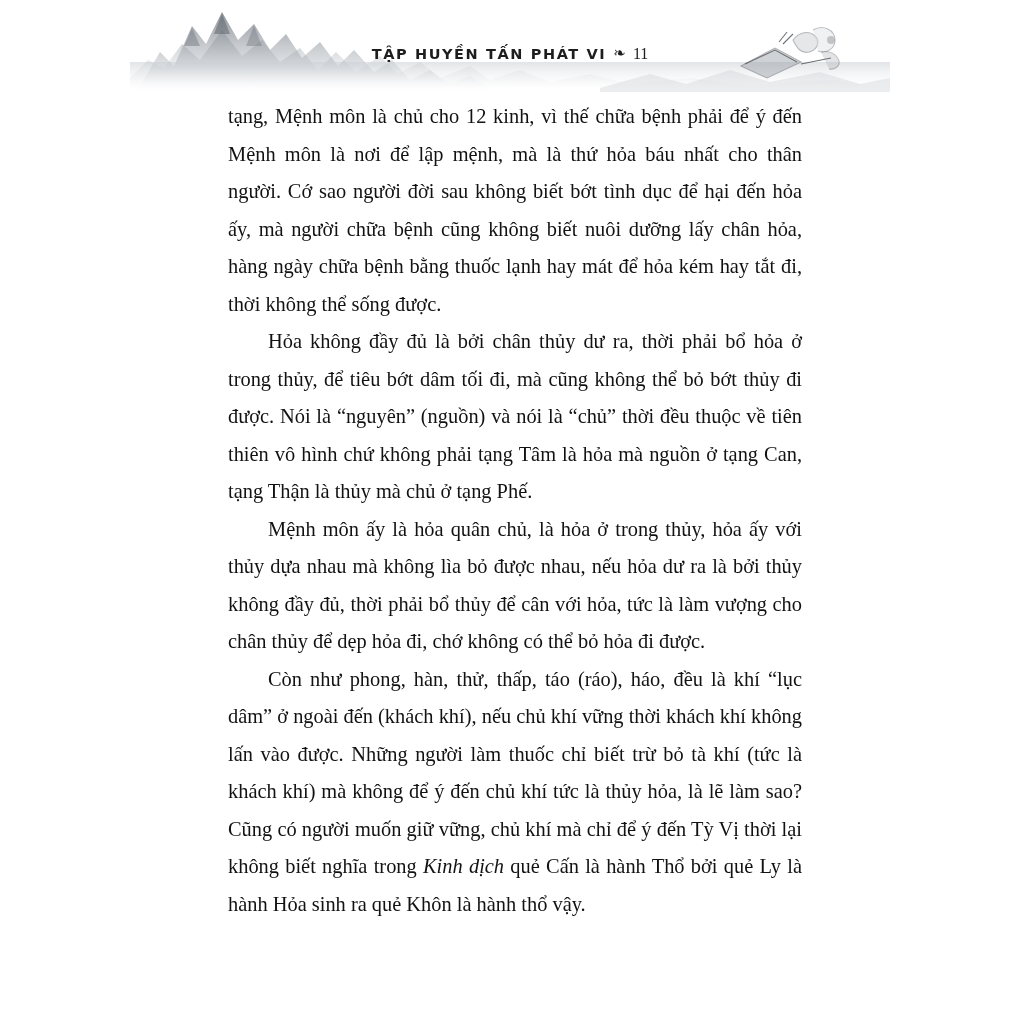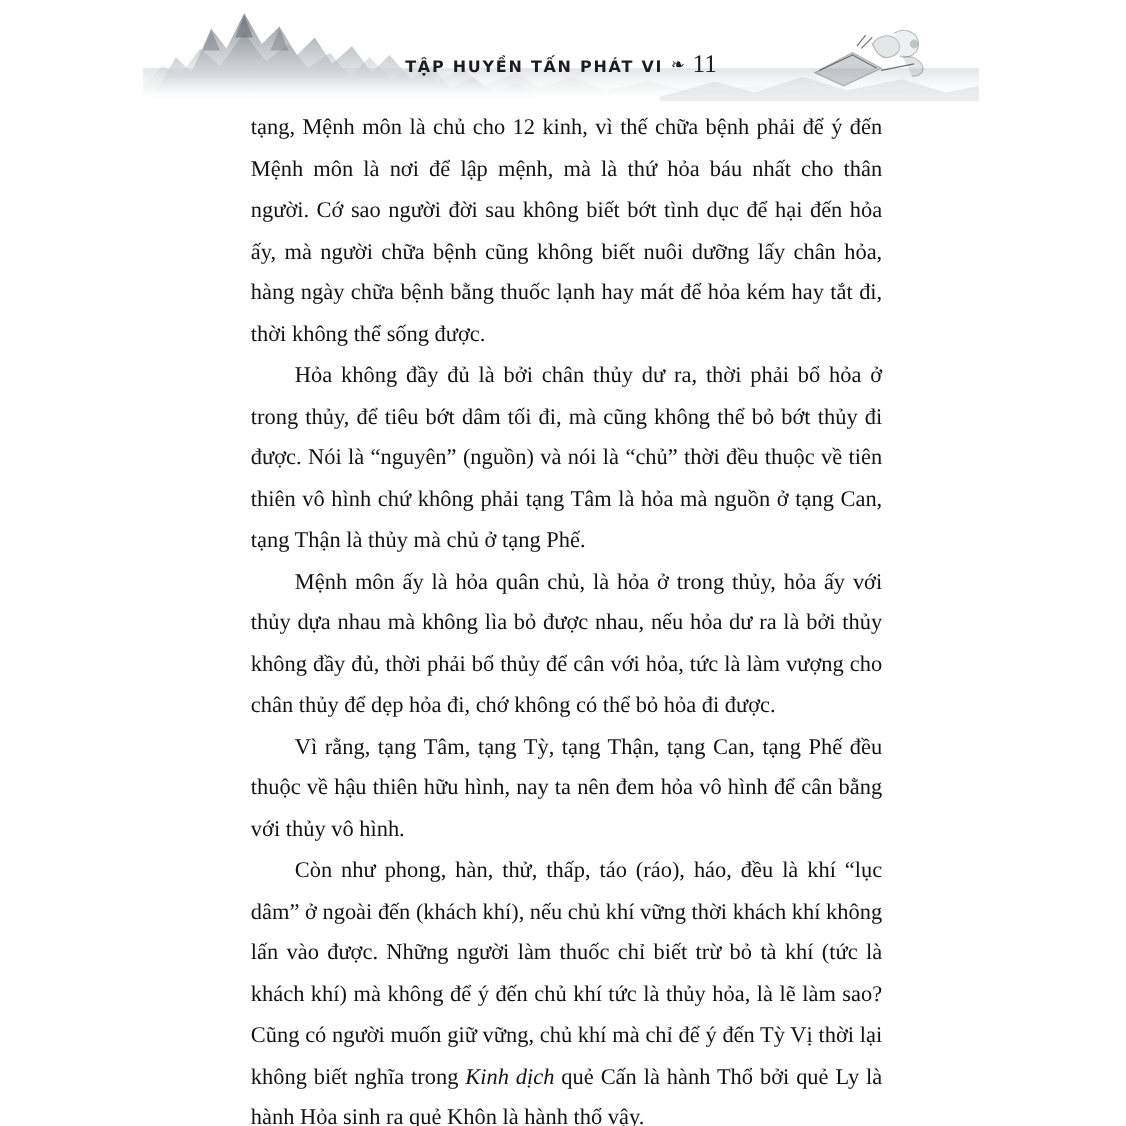--- a/index.html
+++ b/index.html
@@ -49,21 +49,21 @@
     font-family: "Liberation Serif", serif;
     letter-spacing: 0;
     font-weight: normal;
     font-size: 15px;
     transform: translateY(-1px);
   }
   .running-head .folio {
     font-family: "Liberation Serif", serif;
     letter-spacing: 0;
     font-weight: normal;
-    font-size: 23px;
+    font-size: 16px;
   }
 
   
   .body-text {
     position: absolute;
     left: 228px;
     top: 98px;
     width: 574px;
     font-size: 20.4px;
     line-height: 37.5px;
@@ -135,17 +135,16 @@
   </div>
 
   <div class="header-line">
     <span class="running-head"><span>TẬP HUYỀN TẤN PHÁT VI</span><span class="sep">❧</span><span class="folio">11</span></span>
   </div>
 
   <div class="body-text">
     <p>tạng, Mệnh môn là chủ cho 12 kinh, vì thế chữa bệnh phải để ý đến Mệnh môn là nơi để lập mệnh, mà là thứ hỏa báu nhất cho thân người. Cớ sao người đời sau không biết bớt tình dục để hại đến hỏa ấy, mà người chữa bệnh cũng không biết nuôi dưỡng lấy chân hỏa, hàng ngày chữa bệnh bằng thuốc lạnh hay mát để hỏa kém hay tắt đi, thời không thể sống được.</p>
     <p class="indent">Hỏa không đầy đủ là bởi chân thủy dư ra, thời phải bổ hỏa ở trong thủy, để tiêu bớt dâm tối đi, mà cũng không thể bỏ bớt thủy đi được. Nói là “nguyên” (nguồn) và nói là “chủ” thời đều thuộc về tiên thiên vô hình chứ không phải tạng Tâm là hỏa mà nguồn ở tạng Can, tạng Thận là thủy mà chủ ở tạng Phế.</p>
     <p class="indent">Mệnh môn ấy là hỏa quân chủ, là hỏa ở trong thủy, hỏa ấy với thủy dựa nhau mà không lìa bỏ được nhau, nếu hỏa dư ra là bởi thủy không đầy đủ, thời phải bổ thủy để cân với hỏa, tức là làm vượng cho chân thủy để dẹp hỏa đi, chớ không có thể bỏ hỏa đi được.</p>
-    <p class="indent">Vì rằng, tạng Tâm, tạng Tỳ, tạng Thận, tạng Can, tạng Phế đều thuộc về hậu thiên hữu hình, nay ta nên đem hỏa vô hình để cân bằng với thủy vô hình.</p>
     <p class="indent"><span>Còn như phong, hàn, thử, thấp, táo (ráo), háo, đều là khí “lục dâm” ở ngoài đến (khách khí), nếu chủ khí vững thời khách khí không lấn vào được. Những người làm thuốc chỉ biết trừ bỏ tà khí (tức là khách khí) mà không để ý đến chủ khí tức là thủy hỏa, là lẽ làm sao? Cũng có người muốn giữ vững, chủ khí mà chỉ để ý đến Tỳ Vị thời lại không biết nghĩa trong </span><em>Kinh dịch</em><span> quẻ Cấn là hành Thổ bởi quẻ Ly là hành Hỏa sinh ra quẻ Khôn là hành thổ vậy.</span></p>
   </div>
 
 </div>
 
 </body></html>

